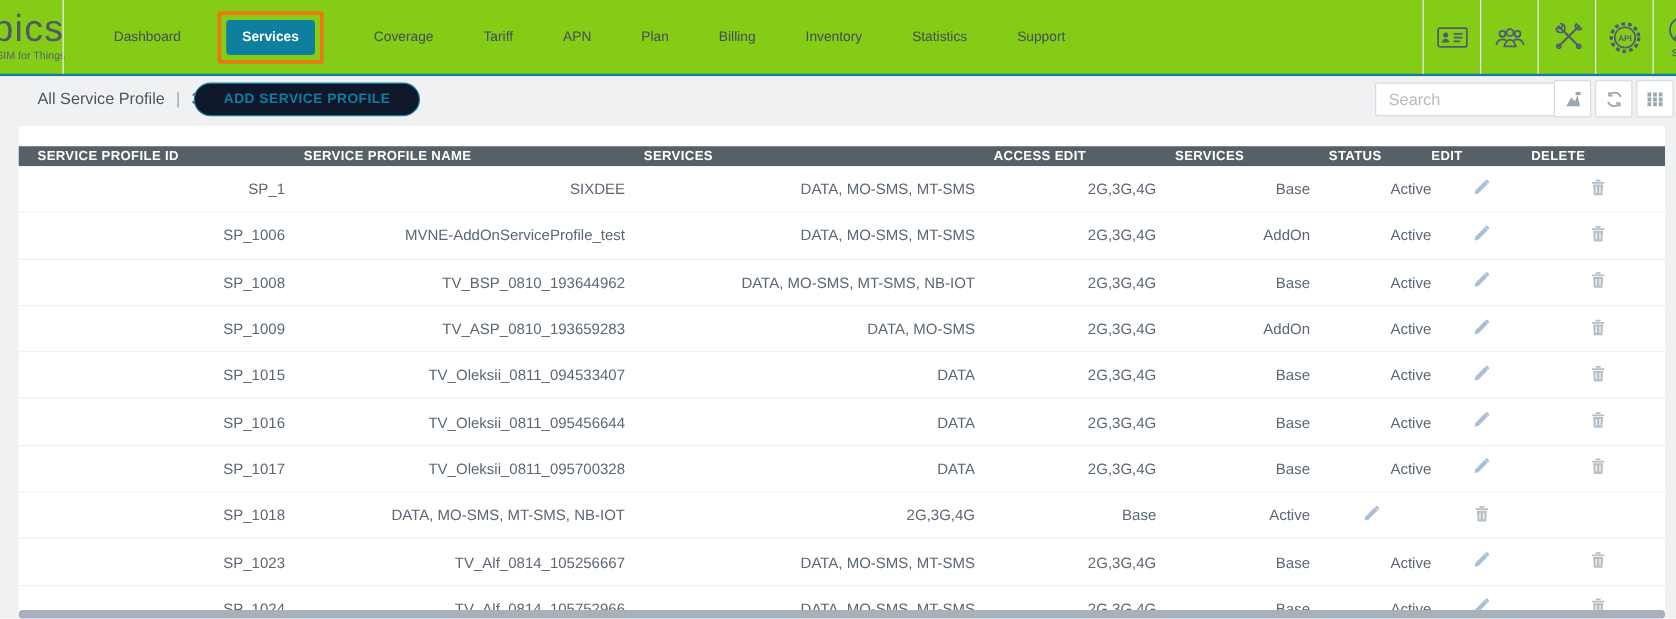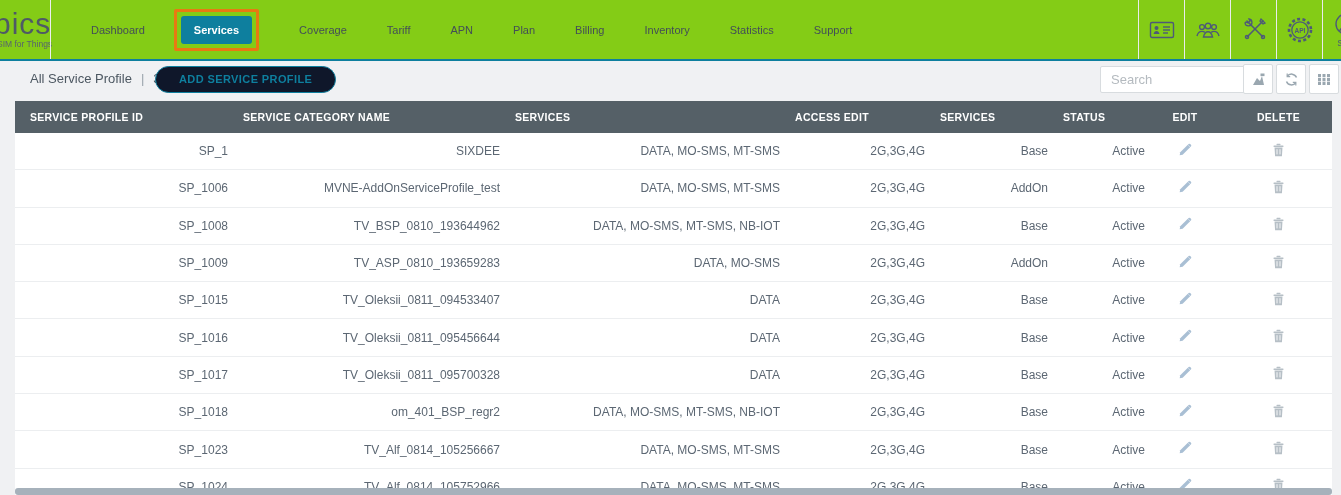--- a/index.html
+++ b/index.html
@@ -37,23 +37,23 @@
   .search-input{position:absolute;left:1100px;top:66px;width:155px;height:27px;box-sizing:border-box;
            border:1px solid #d8dcdf;border-radius:2px;padding:0 10px;font-size:13px;color:#5c6773;
            font-family:"Liberation Sans",sans-serif;background:#fff;}
   .search-input::placeholder{color:#b4babf;}
   .tool-btns{position:absolute;left:1243px;top:64px;display:flex;gap:3px;}
   .tool-btn{width:30px;height:30px;background:#fff;border:1px solid #d8dcdf;border-radius:2px;
             display:flex;align-items:center;justify-content:center;cursor:pointer;padding:0;}
   
   .table{position:absolute;left:15px;top:101px;width:1317px;background:#fff;}
   .tgrid{display:grid;grid-template-columns:213px 272px 280px 145px 123px 97px 80px 107px;align-items:center;}
-  .thead{height:32px;background:#556067;color:#fff;font-size:10.5px;font-weight:bold;letter-spacing:.3px;}
+  .thead{height:16px;background:#556067;color:#fff;font-size:10.5px;font-weight:bold;letter-spacing:.3px;margin-top:16px;}
   .th{padding-left:15px;white-space:nowrap;overflow:hidden;}
-  .th.center{padding-left:0;text-align:center;}
+  .th.center{padding-left:0;text-align:left;}
   .trow{height:36.3px;background:#fff;border-bottom:1px solid #eceef0;color:#5c6773;font-size:12px;text-align:right;}
   .td{padding-left:15px;white-space:nowrap;overflow:hidden;}
   .td.center{padding-left:0;text-align:center;}
   .icon-btn{background:none;border:none;cursor:pointer;padding:2px 6px;}
   .hscroll{position:absolute;left:15px;top:488px;width:1317px;height:7px;background:#a6b1bb;border-radius:3px;cursor:grab;}
 </style>
 </head>
 <body>
 
 <div class="screen" style="--accent: #0e7f9e; --annotation: #e87912;">
@@ -163,21 +163,21 @@
         <rect x="10" y="1" width="3" height="3.2"></rect>
           <rect x="10" y="5" width="3" height="3.2"></rect>
           <rect x="10" y="8.8" width="3" height="3.2"></rect>
       </svg>
     </button>
   </div>
 
   <div class="table">
     <div class="tgrid thead">
       <div class="th">SERVICE PROFILE ID</div>
-      <div class="th">SERVICE CATEGORY NAME</div>
+      <div class="th">SERVICE PROFILE NAME</div>
       <div class="th">SERVICES</div>
       <div class="th">ACCESS EDIT</div>
       <div class="th">SERVICES</div>
       <div class="th">STATUS</div>
       <div class="th center">EDIT</div>
       <div class="th center">DELETE</div>
     </div>
     <div id="table-body">
   <div class="tgrid trow">
     <div class="td">SP_1</div>
@@ -370,21 +370,20 @@
           <path d="M2.5 4.6 h8 l-.6 8.6 h-6.8 z"></path>
           <line x1="5" y1="6.2" x2="5" y2="11.4" stroke="#ffffff" stroke-width="0.9"></line>
           <line x1="8" y1="6.2" x2="8" y2="11.4" stroke="#ffffff" stroke-width="0.9"></line>
         </svg>
       </button>
     </div>
   </div>
 
   <div class="tgrid trow">
     <div class="td">SP_1018</div>
-    <div class="td">om_401_BSP_regr2</div>
     <div class="td">DATA, MO-SMS, MT-SMS, NB-IOT</div>
     <div class="td">2G,3G,4G</div>
     <div class="td">Base</div>
     <div class="td">Active</div>
     <div class="td center">
       <button class="icon-btn">
         <svg width="14" height="14" viewBox="0 0 16 16" fill="#a9bfd4">
           <path d="M11.2 2.1 l2.7 2.7 -8.6 8.6 -3.4 .7 .7 -3.4 z"></path>
           <path d="M12.1 1.2 a1.3 1.3 0 0 1 1.8 0 l.9 .9 a1.3 1.3 0 0 1 0 1.8 l-.7 .7 -2.7-2.7z"></path>
         </svg>

